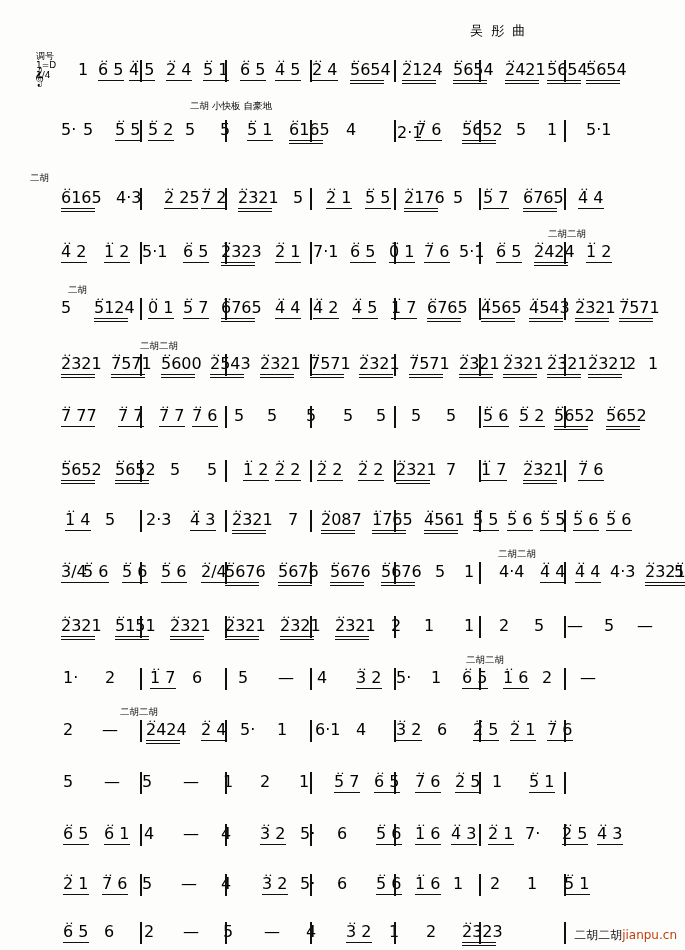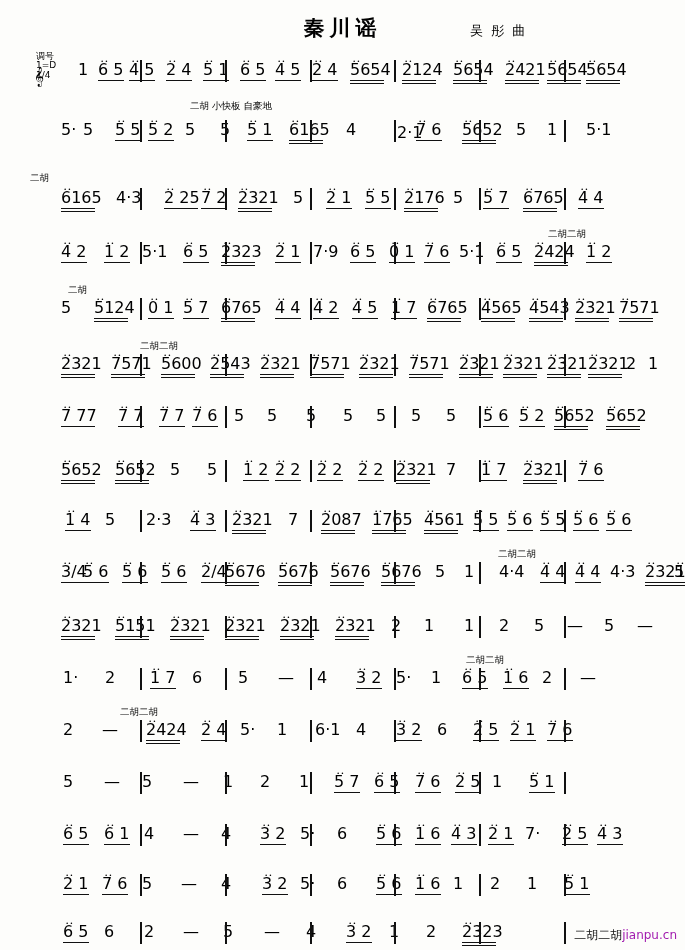--- a/index.html
+++ b/index.html
@@ -100,28 +100,27 @@
     white-space: nowrap;
   }
   .footer {
     position: absolute;
     bottom: 6px;
     right: 8px;
     font-size: 12px;
     font-family: "DejaVu Sans", sans-serif;
     color: #111;
   }
-  .footer .blue { color: #a21caf; }
+  .footer .blue { color: #c2410c; }
 </style>
 </head>
 <body>
 
 <div class="page">
 
-  <div class="title">秦川谣</div>
   <div class="composer">吴 彤 曲</div>
   <div class="keysig">调号
 1=D
 1/4</div>
   <div class="clefmark">𝄞</div>
 
   <div class="annot" style="top:100px; left:190px;">二胡 小快板 自豪地</div>
   <div class="annot" style="top:172px; left:30px;">二胡</div>
   <div class="annot" style="top:228px; left:548px;">二胡二胡</div>
   <div class="annot" style="top:284px; left:68px;">二胡</div>
@@ -278,21 +277,21 @@
         <span class="cell" style="left: 153px; top: 4px;">6 5</span>
         <div class="beam" style="left: 153px; top: 22px; width: 25.5px;"></div>
         <div class="dotabove" style="left: 155px; top: -4px;">··</div>
         <span class="cell" style="left: 191px; top: 4px;">2323</span>
         <div class="beam" style="left: 191px; top: 22px; width: 34px;"></div>
         <div class="beam2" style="left: 191px; top: 25px; width: 34px;"></div>
         <div class="dotabove" style="left: 193px; top: -4px;">··</div>
         <span class="cell" style="left: 245px; top: 4px;">2 1</span>
         <div class="beam" style="left: 245px; top: 22px; width: 25.5px;"></div>
         <div class="dotabove" style="left: 247px; top: -4px;">··</div>
-        <span class="cell" style="left: 283px; top: 4px;">7·9</span>
+        <span class="cell" style="left: 283px; top: 4px;">7·1</span>
         <span class="cell" style="left: 320px; top: 4px;">6 5</span>
         <div class="beam" style="left: 320px; top: 22px; width: 25.5px;"></div>
         <div class="dotabove" style="left: 322px; top: -4px;">··</div>
         <span class="cell" style="left: 359px; top: 4px;">0 1</span>
         <div class="beam" style="left: 359px; top: 22px; width: 25.5px;"></div>
         <div class="dotabove" style="left: 361px; top: -4px;">··</div>
         <span class="cell" style="left: 394px; top: 4px;">7 6</span>
         <div class="beam" style="left: 394px; top: 22px; width: 25.5px;"></div>
         <div class="dotabove" style="left: 396px; top: -4px;">··</div>
         <span class="cell" style="left: 429px; top: 4px;">5·1</span>

